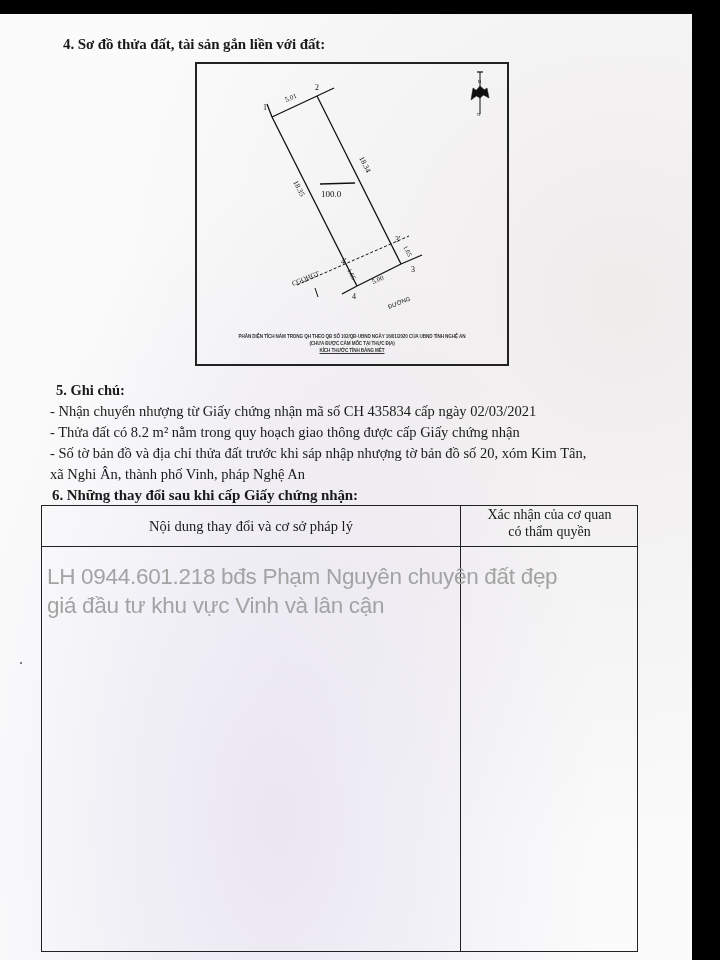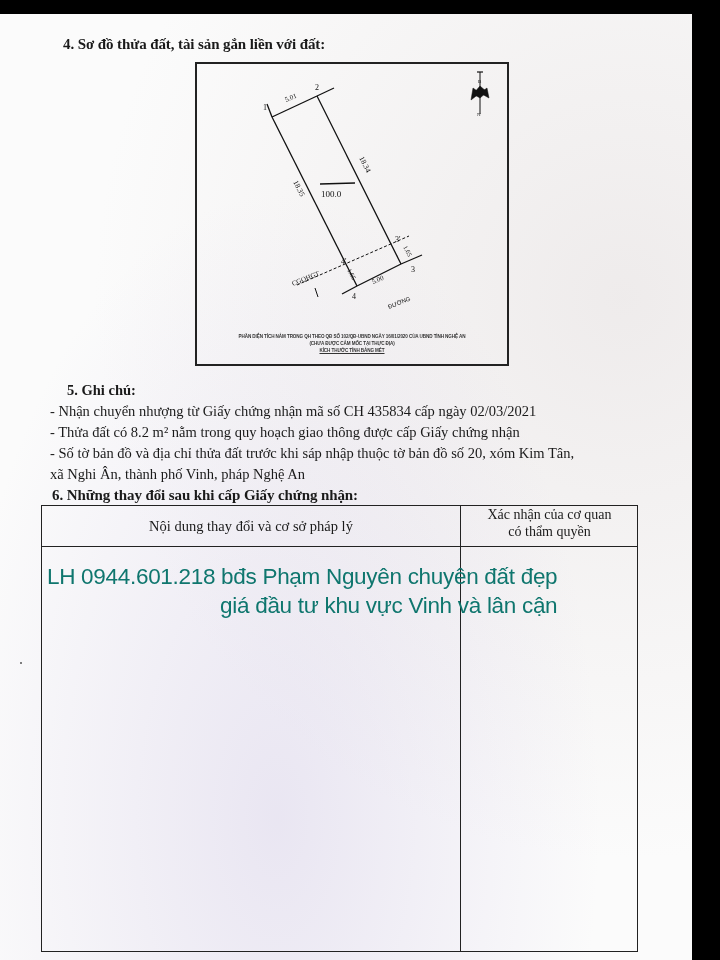--- a/index.html
+++ b/index.html
@@ -30,21 +30,21 @@
     }
     .diagram-box svg { position: absolute; left: 0; top: 0; }
     .caption {
       position: absolute; left: 0; width: 310px; text-align: center;
       font-family: "Liberation Sans", sans-serif; font-size: 4.6px; font-weight: bold;
       color: #333; letter-spacing: -0.1px;
     }
     .notes {
       position: absolute; left: 50px; top: 380px; width: 620px; font-size: 14.5px;
     }
-    .notes .head { font-weight: bold; margin-left: 17px; }
+    .notes .head { font-weight: bold; margin-left: 6px; }
     .notes .line { line-height: 21px; white-space: nowrap; }
     #sec6-title { left: 52px; top: 487px; }
     .table {
       position: absolute; left: 41px; top: 505px; width: 595px; height: 445px;
       border: 1.5px solid #222;
     }
     .table .hdr {
       position: absolute; left: 0; top: 0; width: 100%; height: 40px;
       border-bottom: 1.5px solid #222;
     }
@@ -56,21 +56,21 @@
       display: flex; align-items: center; justify-content: center; font-size: 14.5px;
     }
     .hdr-right {
       position: absolute; left: 420px; top: 0; width: 175px; height: 40px;
       display: flex; flex-direction: column; align-items: center; justify-content: flex-start;
       font-size: 14px; line-height: 17px; text-align: center;
     }
     .promo {
       position: absolute; left: 47px; top: 562px;
       font-family: "Liberation Sans", "DejaVu Sans", sans-serif;
-      color: #0f766e; font-size: 22.5px; line-height: 29px; letter-spacing: -0.3px; text-align: right;
+      color: #a3a3a3; font-size: 22.5px; line-height: 29px; letter-spacing: -0.3px;
     }
     .promo .l2 { }
     .speck { position: absolute; width: 2px; height: 2px; background: #555; border-radius: 1px; }
   </style>
 </head>
 <body>
 
 <div class="paper"></div>
 <div class="right-edge"></div>
 
@@ -128,21 +128,21 @@
   </svg>
   <div class="caption" style="top:270px;">PHẦN DIỆN TÍCH NẰM TRONG QH THEO QĐ SỐ 102/QĐ-UBND NGÀY 16/01/2020 CỦA UBND TỈNH NGHỆ AN</div>
   <div class="caption" style="top:277px;">(CHƯA ĐƯỢC CẮM MỐC TẠI THỰC ĐỊA)</div>
   <div class="caption" style="top:284px; text-decoration: underline;">KÍCH THƯỚC TÍNH BẰNG MÉT</div>
 </div>
 
 <div class="notes">
   <div class="line head">5. Ghi chú:</div>
   <div class="line">- Nhận chuyển nhượng từ Giấy chứng nhận mã số CH 435834 cấp ngày 02/03/2021</div>
   <div class="line">- Thửa đất có 8.2 m² nằm trong quy hoạch giao thông được cấp Giấy chứng nhận</div>
-  <div class="line">- Số tờ bản đồ và địa chỉ thửa đất trước khi sáp nhập thuộc tờ bản đồ số 20, xóm Kim Tân,</div>
+  <div class="line">- Số tờ bản đồ và địa chỉ thửa đất trước khi sáp nhập nhượng tờ bản đồ số 20, xóm Kim Tân,</div>
   <div class="line">xã Nghi Ân, thành phố Vinh, pháp Nghệ An</div>
 </div>
 
 <div class="sec-title" id="sec6-title">6. Những thay đổi sau khi cấp Giấy chứng nhận:</div>
 
 <div class="table">
   <div class="hdr">
     <div class="hdr-left">Nội dung thay đổi và cơ sở pháp lý</div>
     <div class="hdr-right">
       <span>Xác nhận của cơ quan</span>

